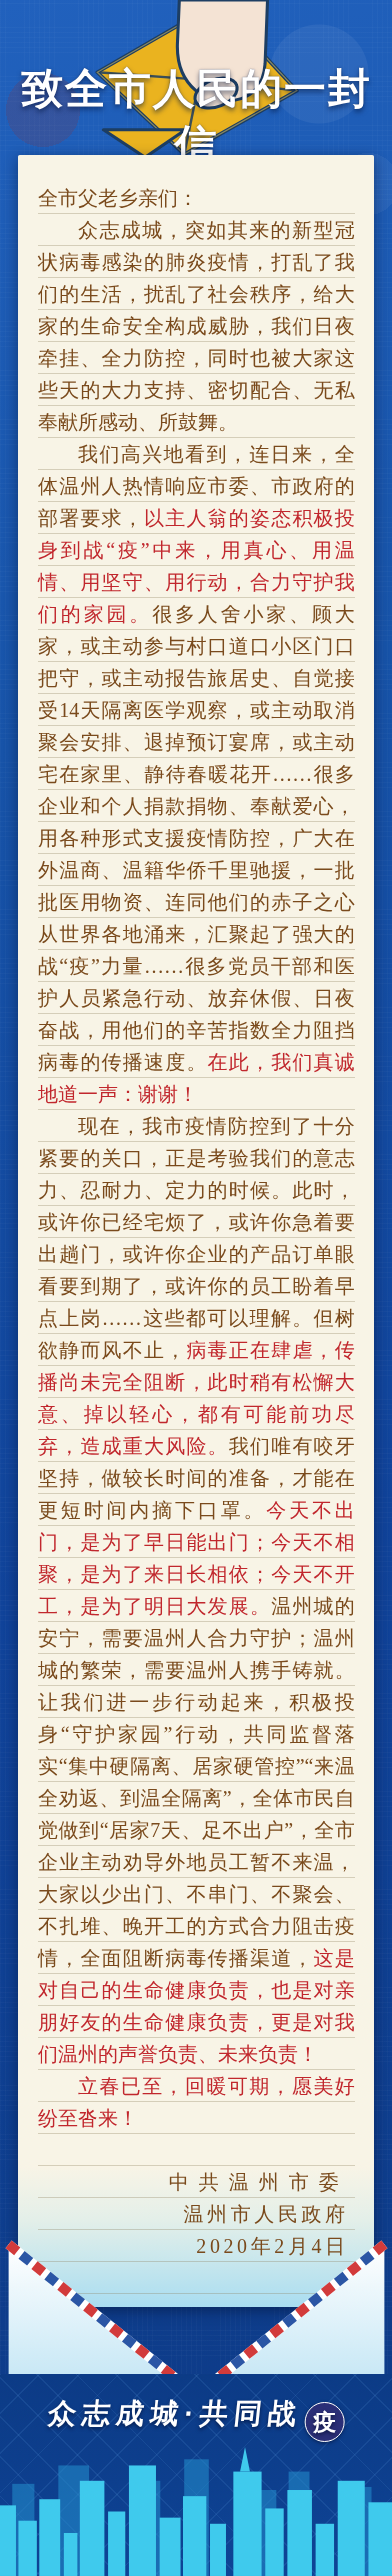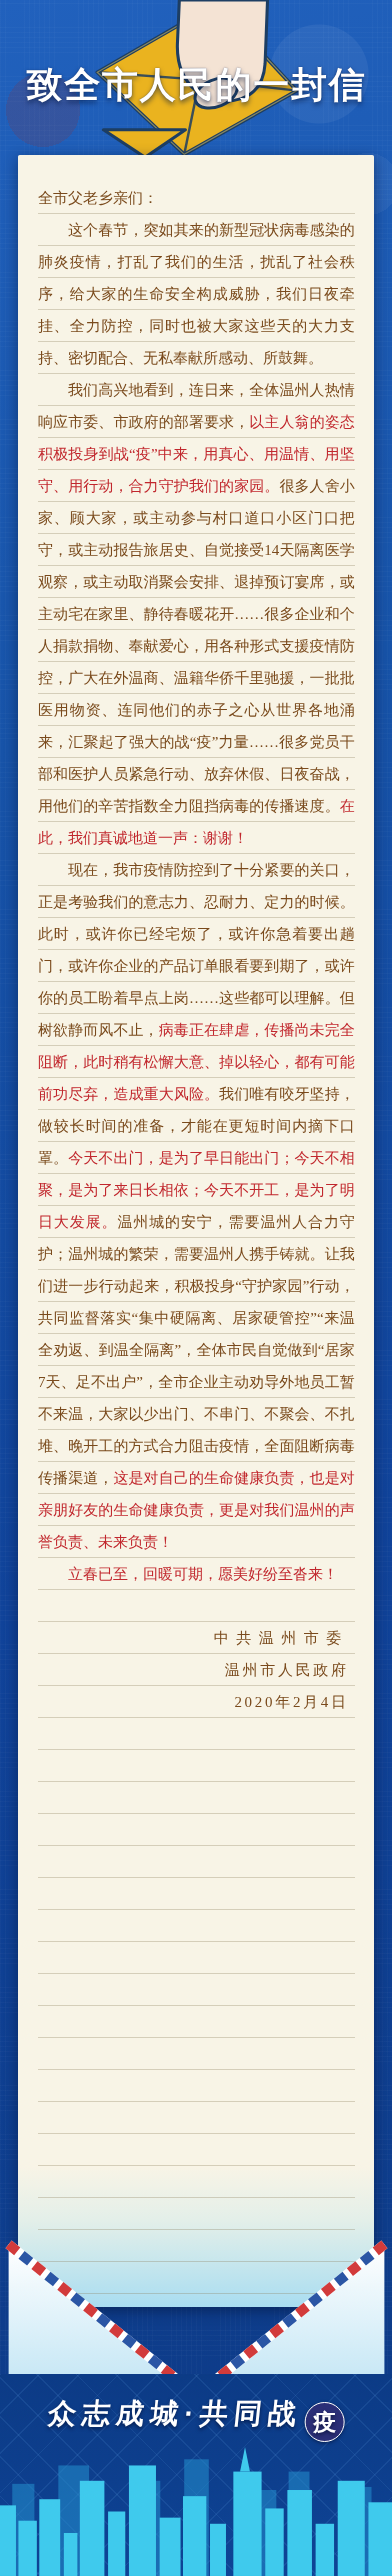--- a/index.html
+++ b/index.html
@@ -10,29 +10,29 @@
   .canvas::before{content:"";position:absolute;inset:0;pointer-events:none;
     background:
       radial-gradient(circle 55px at 43px 110px, rgba(150,40,40,.18) 0 37px, transparent 37px),
       radial-gradient(circle 74px at 319px 74px, rgba(255,255,255,.06) 0 49px, transparent 50px),
       radial-gradient(circle 43px at 368px 184px, rgba(255,255,255,.05) 0 31px, transparent 31px),
       repeating-linear-gradient(0deg, rgba(255,255,255,.025) 0 0.6px, transparent 0.6px 4.9px),
       repeating-linear-gradient(90deg, rgba(255,255,255,.025) 0 0.6px, transparent 0.6px 4.9px);}
   .header{position:absolute;left:0;top:0;width:393px;height:158px;z-index:1;}
   .header svg{position:absolute;left:0;top:0;}
   .page-title{position:absolute;left:0;top:61px;width:100%;text-align:center;z-index:3;
-    color:#ffffff;font-size:36px;font-weight:bold;letter-spacing:1.8px;
+    color:#ffffff;font-size:42px;font-weight:bold;letter-spacing:1.8px;
     text-shadow:0 2.5px 4.9px rgba(0,20,60,.55),0 0 1.2px rgba(0,20,60,.6);}
   
   .paper{position:absolute;left:18.4px;top:155px;width:356px;height:2152px;z-index:2;
     border-radius:1.8px;box-shadow:0 3.7px 13.5px rgba(0,10,40,.45);
     background:linear-gradient(180deg,#f8f4e6 0%,#f8f4e6 93.5%,#e3efe9 96%,#a9ddf1 100%);}
   .letter-body{position:absolute;left:19.6px;right:19.6px;top:27px;bottom:3.7px;
     font-family:"Liberation Serif","DejaVu Serif",serif;
-    font-size:15px;line-height:32px;color:#7a4a1c;text-align:justify;
+    font-size:20px;line-height:32px;color:#7a4a1c;text-align:justify;
     background:repeating-linear-gradient(to bottom,transparent 0 31px,rgba(139,125,90,.32) 31px 32px);}
   .letter-body p{margin:0;}
   .para{text-indent:2em;}
   .red{color:#c1272d;}
   .brown{color:#7a4a1c;}
   .signature{margin-top:32px !important;text-align:right;padding-right:6.1px;}
   .sig-org1{letter-spacing:.5em;}
   .sig-org2{letter-spacing:.18em;}
   .sig-date{letter-spacing:.18em;}
   
@@ -72,21 +72,21 @@
       <path d="M292,0 L289,68 Q286,120 319,148 Q352,174 393,161 Q429,149 432,104 L436,0 Z" fill="#f4e3d4" stroke="#1d3e63" stroke-width="5"></path>
       <ellipse cx="352" cy="152" rx="36" ry="22" fill="#f4e3d4" stroke="#1d3e63" stroke-width="5" transform="rotate(-22 352 152)"></ellipse>
     </svg>
     <div class="page-title">致全市人民的一封信</div>
   </div>
 
   <div class="paper">
     <div class="letter-body">
       <p>全市父老乡亲们：</p>
       <div>
-          <p class="para"><span class="brown">这个春节，突如其来的新型冠状病毒感染的肺炎疫情，打乱了我们的生活，扰乱了社会秩序，给大家的生命安全构成威胁，我们日夜牵挂、全力防控，同时也被大家这些天的大力支持、密切配合、无私奉献所感动、所鼓舞。</span></p>
+          <p class="para"><span class="brown">众志成城，突如其来的新型冠状病毒感染的肺炎疫情，打乱了我们的生活，扰乱了社会秩序，给大家的生命安全构成威胁，我们日夜牵挂、全力防控，同时也被大家这些天的大力支持、密切配合、无私奉献所感动、所鼓舞。</span></p>
           <p class="para"><span class="brown">我们高兴地看到，连日来，全体温州人热情响应市委、市政府的部署要求，</span><span class="red">以主人翁的姿态积极投身到战“疫”中来，用真心、用温情、用坚守、用行动，合力守护我们的家园。</span><span class="brown">很多人舍小家、顾大家，或主动参与村口道口小区门口把守，或主动报告旅居史、自觉接受14天隔离医学观察，或主动取消聚会安排、退掉预订宴席，或主动宅在家里、静待春暖花开……很多企业和个人捐款捐物、奉献爱心，用各种形式支援疫情防控，广大在外温商、温籍华侨千里驰援，一批批医用物资、连同他们的赤子之心从世界各地涌来，汇聚起了强大的战“疫”力量……很多党员干部和医护人员紧急行动、放弃休假、日夜奋战，用他们的辛苦指数全力阻挡病毒的传播速度。</span><span class="red">在此，我们真诚地道一声：谢谢！</span></p>
           <p class="para"><span class="brown">现在，我市疫情防控到了十分紧要的关口，正是考验我们的意志力、忍耐力、定力的时候。此时，或许你已经宅烦了，或许你急着要出趟门，或许你企业的产品订单眼看要到期了，或许你的员工盼着早点上岗……这些都可以理解。但树欲静而风不止，</span><span class="red">病毒正在肆虐，传播尚未完全阻断，此时稍有松懈大意、掉以轻心，都有可能前功尽弃，造成重大风险。</span><span class="brown">我们唯有咬牙坚持，做较长时间的准备，才能在更短时间内摘下口罩。</span><span class="red">今天不出门，是为了早日能出门；今天不相聚，是为了来日长相依；今天不开工，是为了明日大发展。</span><span class="brown">温州城的安宁，需要温州人合力守护；温州城的繁荣，需要温州人携手铸就。让我们进一步行动起来，积极投身“守护家园”行动，共同监督落实“集中硬隔离、居家硬管控”“来温全劝返、到温全隔离”，全体市民自觉做到“居家7天、足不出户”，全市企业主动劝导外地员工暂不来温，大家以少出门、不串门、不聚会、不扎堆、晚开工的方式合力阻击疫情，全面阻断病毒传播渠道，</span><span class="red">这是对自己的生命健康负责，也是对亲朋好友的生命健康负责，更是对我们温州的声誉负责、未来负责！</span></p>
           <p class="para"><span class="red">立春已至，回暖可期，愿美好纷至沓来！</span></p>
         </div>
       <p class="signature sig-org1">中共温州市委</p>
       <p class="signature sig-org2" style="margin-top:0 !important">温州市人民政府</p>
       <p class="signature sig-date" style="margin-top:0 !important">2020年2月4日</p>
     </div>
   </div>
 

